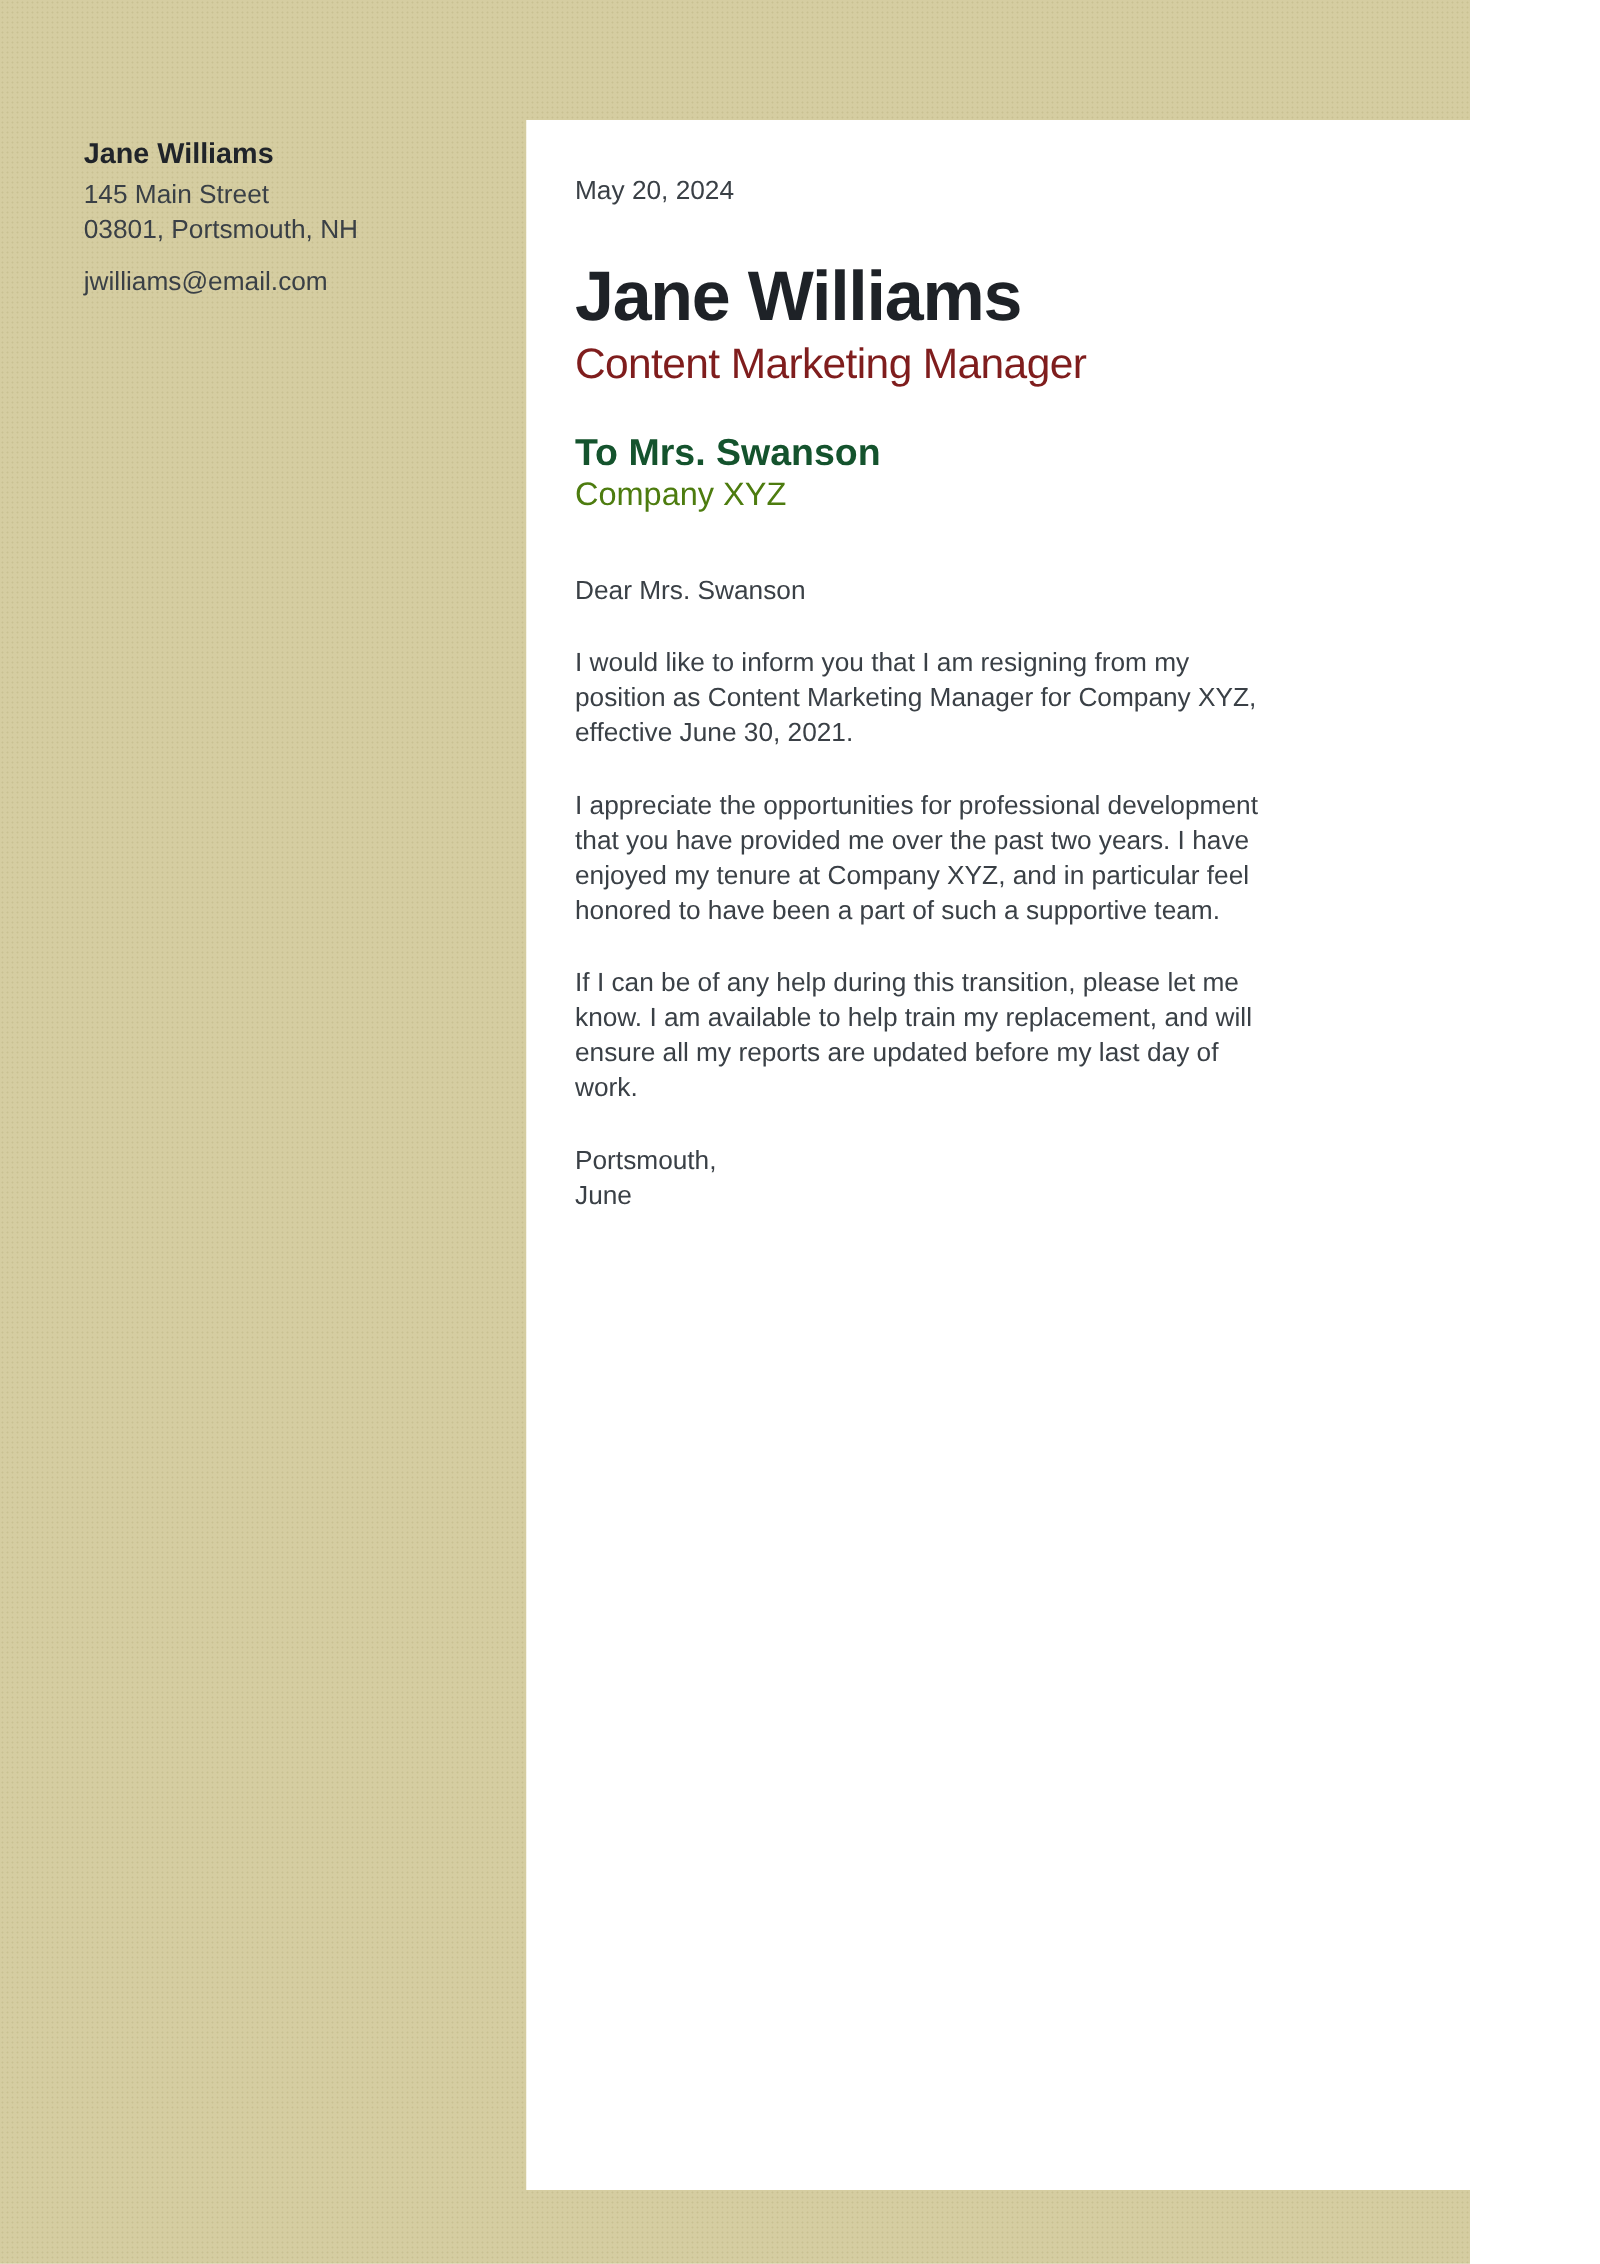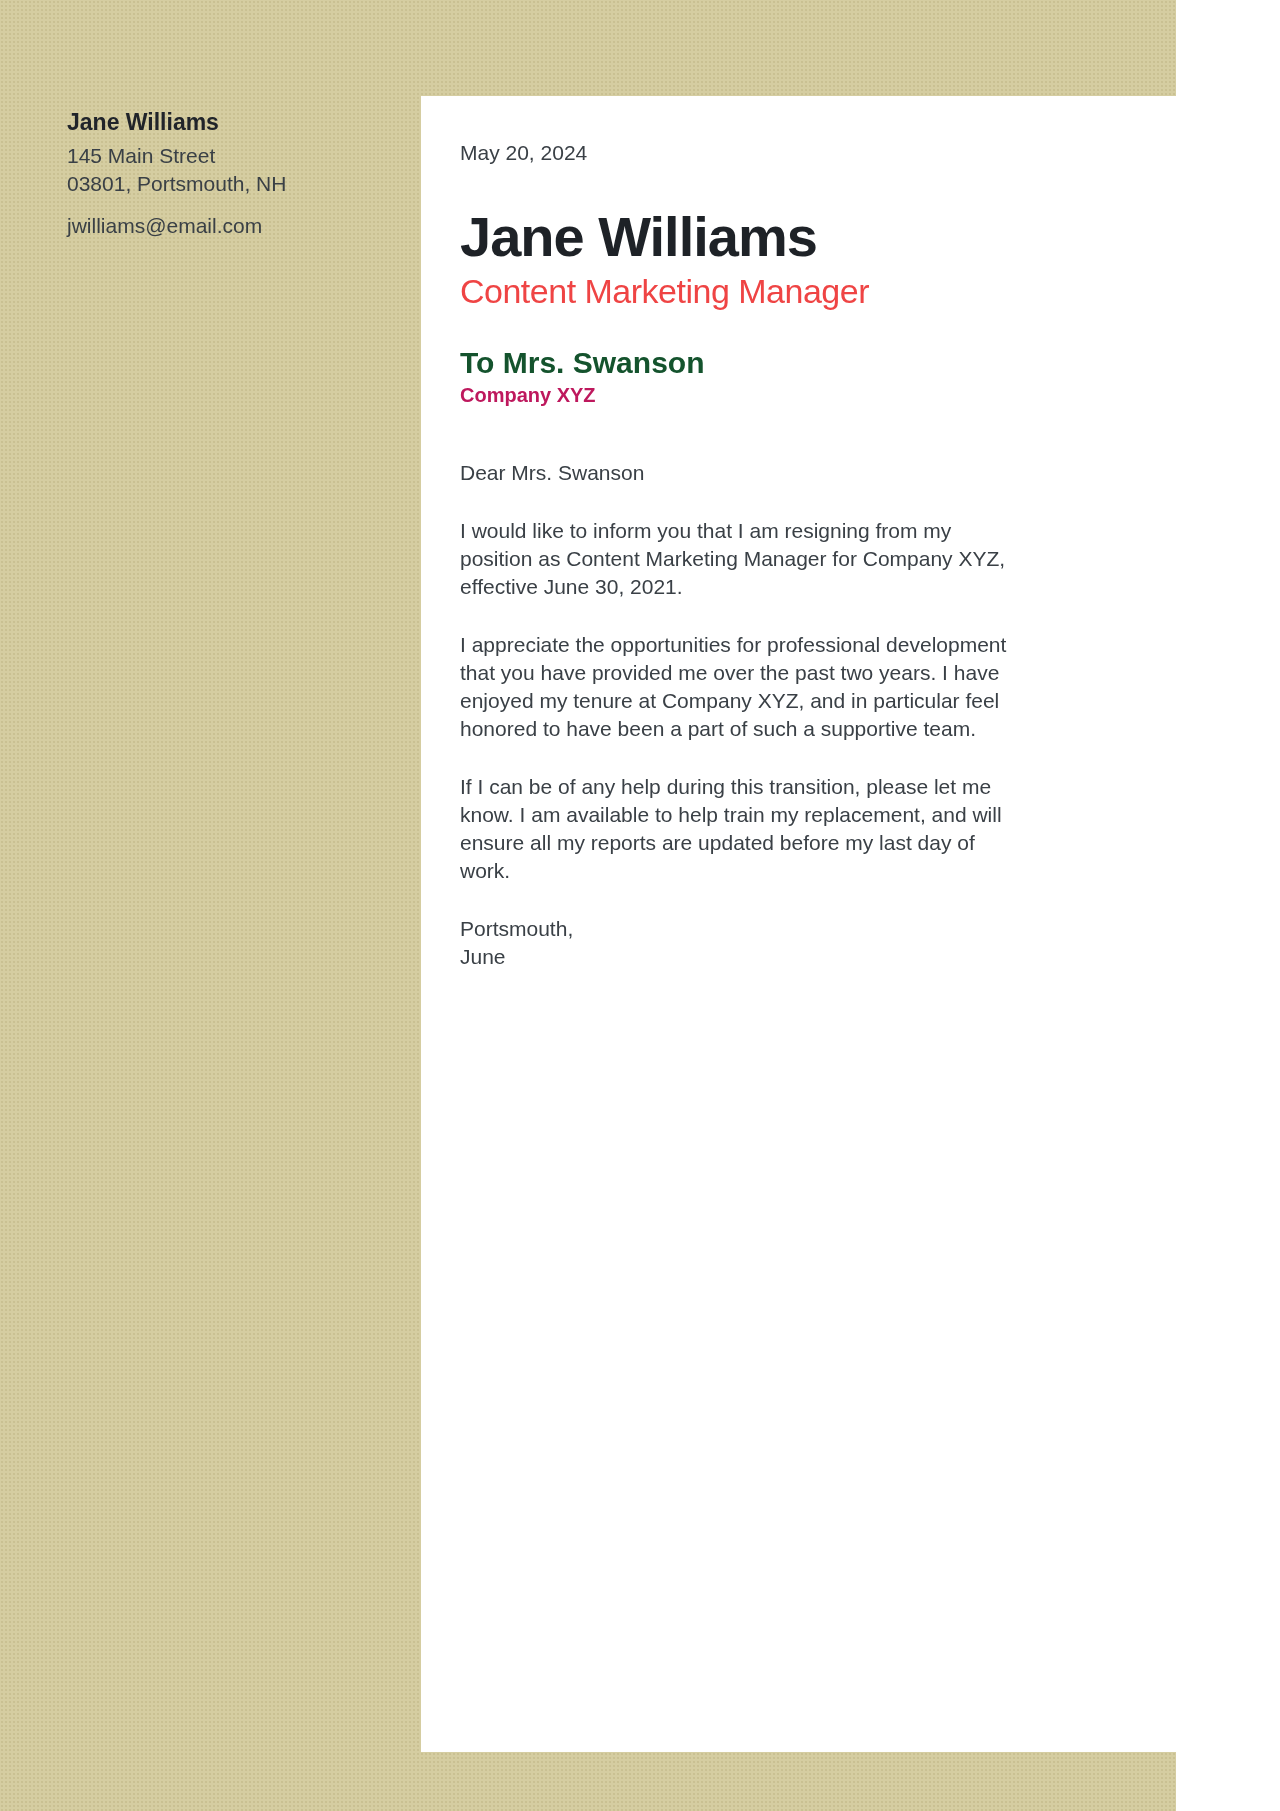--- a/index.html
+++ b/index.html
@@ -72,37 +72,37 @@
     font-weight: 700;
     letter-spacing: -1px;
     color: #1e2227;
   }
   .letter-role {
     margin: 0;
     font-size: 34px;
     line-height: 44px;
     font-weight: 400;
     letter-spacing: -0.5px;
-    color: #ef4444;
+    color: #7f1d1d;
   }
 
   .recipient { margin-top: 32px; }
   .recipient-name {
     margin: 0;
     font-size: 30px;
     line-height: 36px;
     font-weight: 700;
     color: #14532d;
   }
   .recipient-company {
     margin: 0;
-    font-size: 20px;
+    font-size: 26px;
     line-height: 28px;
-    font-weight: 700;
-    color: #be185d;
+    font-weight: 400;
+    color: #4d7c0f;
   }
 
   .salutation {
     margin: 50px 0 0 0;
     font-size: 21px;
     line-height: 28px;
   }
   .body-paragraph {
     margin: 30px 0 0 0;
     font-size: 21px;

